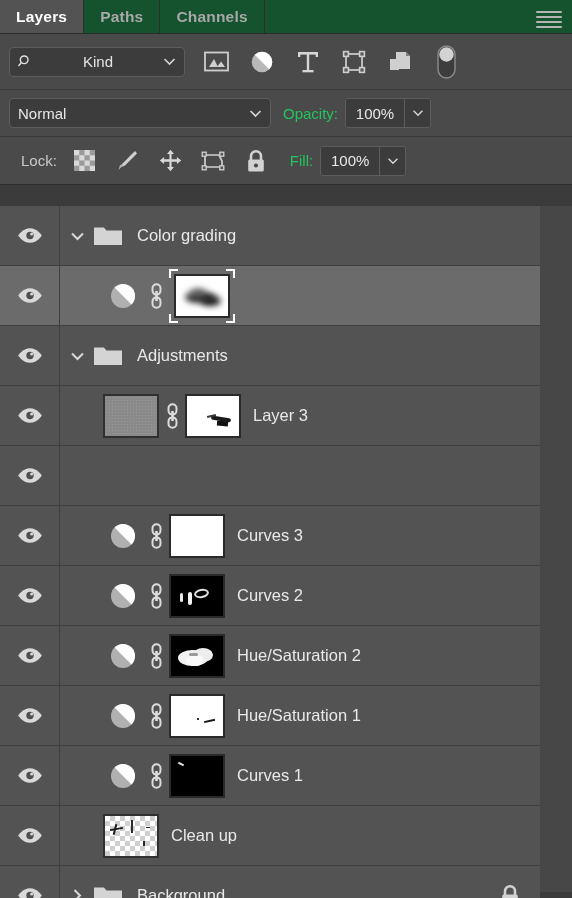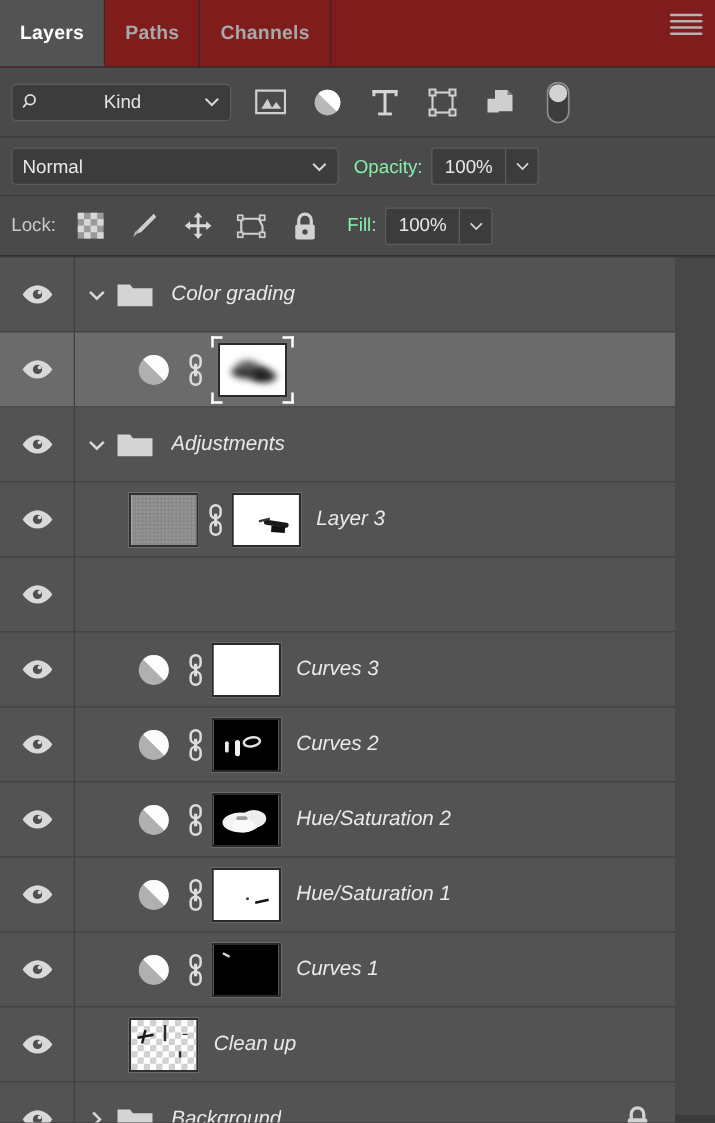--- a/index.html
+++ b/index.html
@@ -6,21 +6,21 @@
   html, body {
     width: 572px; height: 898px;
     background: #3b3b3b;
     font-family: "Liberation Sans", sans-serif;
     overflow: hidden;
   }
   .panel { width: 572px; height: 898px; position: relative; background: #3b3b3b; }
 
   
   .tabbar {
-    height: 54px; background: #7f1d1d;
+    height: 34px; background: #14532d;
     display: flex; align-items: stretch;
     border-bottom: 1px solid #2c2c2c;
     position: relative;
   }
   .tab {
     display: flex; align-items: center; padding: 0 16px;
     font-size: 15.5px; font-weight: bold; color: #a8a8a8;
     border-right: 1px solid #2c2c2c;
     letter-spacing: .2px;
   }
@@ -60,57 +60,56 @@
     display: flex; align-items: center; padding: 0 9px;
     border-bottom: 1px solid #393939;
   }
   .blendbox {
     width: 262px; height: 30px; background: #3c3c3c;
     border: 1px solid #5d5d5d; border-radius: 4px;
     display: flex; align-items: center; padding: 0 8px;
     color: #e8e8e8; font-size: 15px;
   }
   .blendbox .label { flex: 1; }
-  .fieldlabel { color: #86efac; font-size: 15px; margin: 0 7px 0 12px; }
+  .fieldlabel { color: #22c55e; font-size: 15px; margin: 0 7px 0 12px; }
   .numgroup {
     display: flex; height: 30px;
     border: 1px solid #5d5d5d; border-radius: 3px; overflow: hidden;
   }
   .numfield {
     background: #3c3c3c; color: #e8e8e8; font-size: 15px;
     display: flex; align-items: center; justify-content: center;
     min-width: 58px; padding: 0 7px;
   }
   .numstep {
     background: #3c3c3c; width: 26px;
     display: flex; align-items: center; justify-content: center;
     border-left: 1px solid #5d5d5d;
   }
 
   
   .lockrow {
     height: 48px; background: #4a4a4a;
-    display: flex; align-items: center; padding: 0 9px;
+    display: flex; align-items: center; padding: 0 21px;
     border-bottom: 1px solid #2f2f2f;
   }
   .lockrow .lbl { color: #c9c9c9; font-size: 15px; margin-right: 6px; }
   .lockicons { display: flex; align-items: center; }
   .lkicon { width: 43px; height: 40px; display: flex; align-items: center; justify-content: center; }
 
   
   .layerlist {
     position: absolute; left: 0; top: 206px; right: 0; bottom: 6px;
     background: #474747;
   }
   .listinner { width: 540px; height: 100%; }
   .row {
     height: 60px; display: flex; align-items: flex-end;
     background: #535353; border-bottom: 1px solid #3f3f3f;
     position: relative;
-    font-style: italic;
   }
   .row.selected { background: #6b6b6b; }
   .eyecell {
     width: 60px; height: 100%;
     display: flex; align-items: center; justify-content: center;
     border-right: 1px solid #3f3f3f;
   }
   .body { flex: 1; display: flex; align-items: center; height: 100%; padding-left: 3px; }
   .twisty { width: 28px; display: flex; align-items: center; justify-content: center; }
   .foldericon { width: 34px; display: flex; align-items: center; justify-content: center; }

